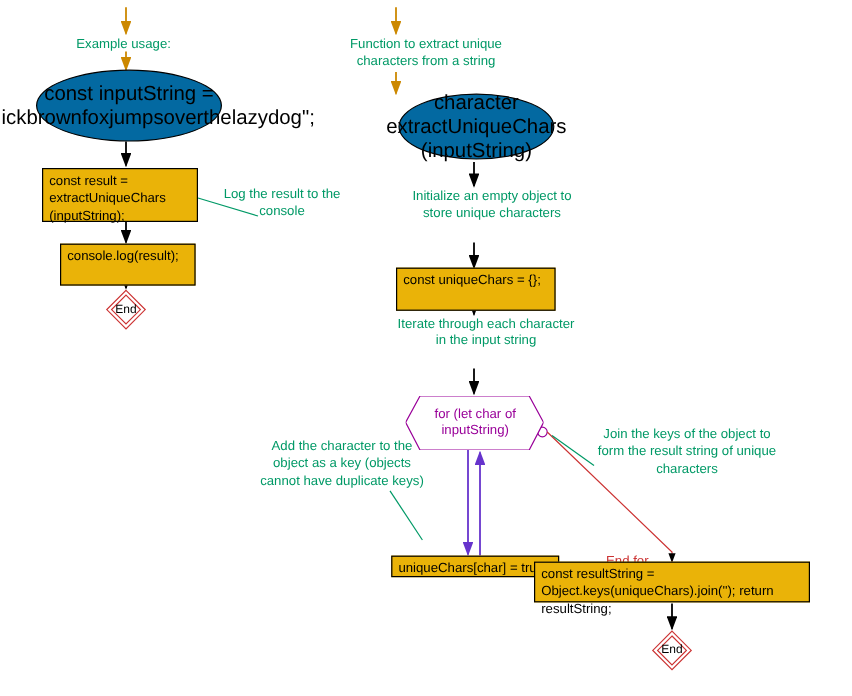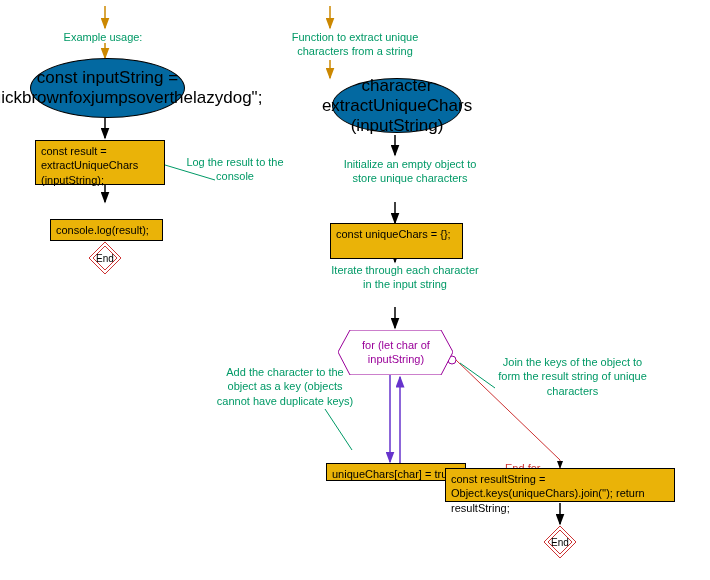--- a/index.html
+++ b/index.html
@@ -132,21 +132,21 @@
 <div class="node ellipse" style="left:30px; top:58px; width:155px; height:60px;">
   <span>const inputString = "thequickbrownfoxjumpsoverthelazydog";</span>
 </div>
 
 <div class="node rect" style="left:35px; top:140px; width:130px; height:45px;">
   <span>const result = extractUniqueChars (inputString);</span>
 </div>
 
 <div class="node comment" style="left:185px; top:155px; width:100px;">Log the result to the console</div>
 
-<div class="node rect" style="left:50px; top:203px; width:113px; height:22px;margin-top:16px;">
+<div class="node rect" style="left:50px; top:203px; width:113px; height:35px;">
   <span>console.log(result);</span>
 </div>
 
 <div class="end-diamond" style="left:87px; top:240px;">
   <svg width="36" height="36">
     <polygon points="18,2 34,18 18,34 2,18" fill="#fff" stroke="#cc3333" stroke-width="1"></polygon>
     <polygon points="18,6 30,18 18,30 6,18" fill="#fff" stroke="#cc3333" stroke-width="1"></polygon>
   </svg>
   <span class="end-text">End</span>
 </div>

